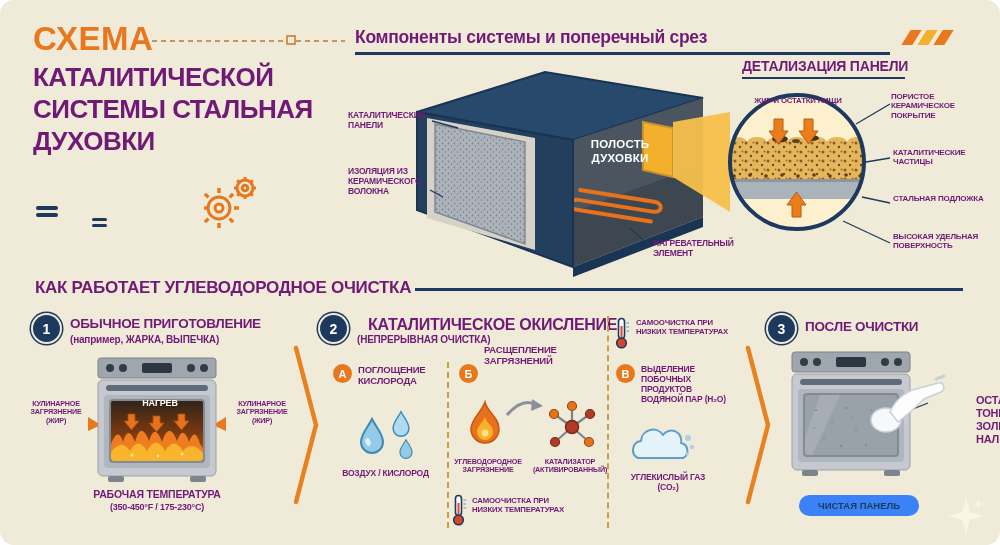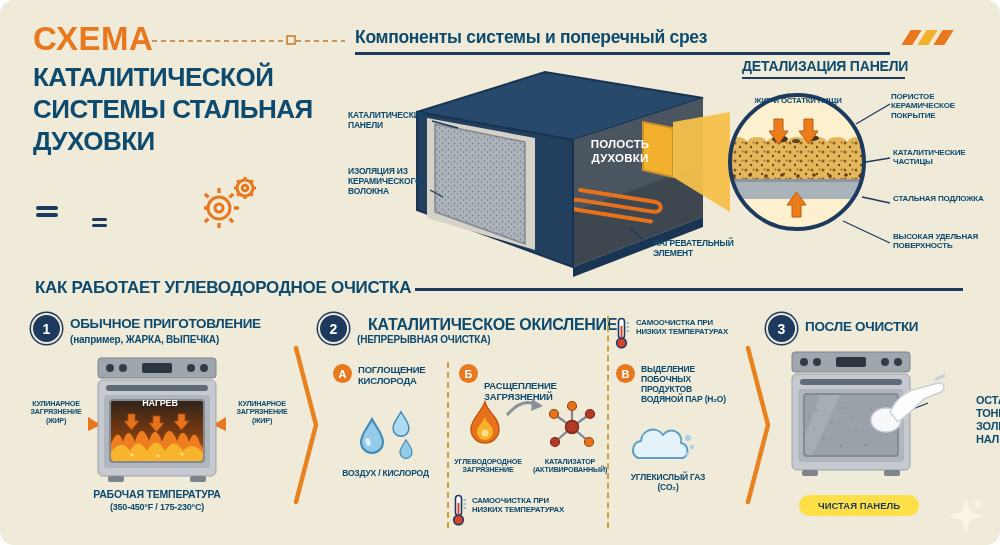--- a/index.html
+++ b/index.html
@@ -1,30 +1,30 @@
 <!DOCTYPE html>
 <html><head>
 <meta charset="utf-8">
 <style>
   *{margin:0;padding:0;box-sizing:border-box;}
   body{background:#ffffff;font-family:"Liberation Sans",sans-serif;}
   #canvas{position:relative;width:1000px;height:545px;background:#f0ead9;border-radius:14px;overflow:hidden;color:#1d3a5e;}
   .abs{position:absolute;}
-  .lbl{position:absolute;font-weight:bold;color:#0c4a6e;line-height:1.18;letter-spacing:-0.2px;}
+  .lbl{position:absolute;font-weight:bold;color:#701a75;line-height:1.18;letter-spacing:-0.2px;}
   .c{text-align:center;}
   .w{color:#ffffff;}
   .uline{position:absolute;background:#1d3a5e;}
   .stepnum{position:absolute;width:27px;height:27px;border-radius:50%;background:#1d3a5e;color:#fff;
            font-weight:bold;font-size:14px;display:flex;align-items:center;justify-content:center;
            box-shadow:0 0 0 2px #f0ead9,0 0 0 3.5px #1d3a5e;}
   .subbadge{position:absolute;width:19px;height:19px;border-radius:50%;background:#e8781e;color:#fff;
             font-weight:bold;font-size:11px;display:flex;align-items:center;justify-content:center;}
   .sep{position:absolute;width:0;border-left:2px dashed #c8a23e;}
   .stripe{position:absolute;width:11px;height:15px;transform:skewX(-32deg);}
-  .pill{position:absolute;background:#fde047;border-radius:11px;height:21px;line-height:21px;
+  .pill{position:absolute;background:#3b82f6;border-radius:11px;height:21px;line-height:21px;
         text-align:center;font-weight:bold;font-size:9.5px;color:#1d3a5e;}
 </style>
 </head>
 <body>
 
 <div id="canvas">
 
   <svg class="abs" style="left:405px;top:52px;" width="310" height="235" viewBox="0 0 310 235">
     <defs>
       <pattern id="speck" width="6" height="6" patternUnits="userSpaceOnUse">
@@ -265,21 +265,21 @@
     <g transform="translate(49,20) scale(0.72)">
       <path d="M0,-17 C4,-9 11,-2 11,6 A11,11 0 1 1 -11,6 C-11,-2 -4,-9 0,-17 Z" fill="#aedbf2" stroke="#3d88b5" stroke-width="2"></path>
     </g>
     <g transform="translate(54,45) scale(0.55)">
       <path d="M0,-17 C4,-9 11,-2 11,6 A11,11 0 1 1 -11,6 C-11,-2 -4,-9 0,-17 Z" fill="#93cbe9" stroke="#3d88b5" stroke-width="2"></path>
     </g>
   </svg>
   <div class="lbl c" style="left:338px;top:468px;width:95px;font-size:8.5px;">ВОЗДУХ / КИСЛОРОД</div>
 
   <div class="subbadge" style="left:459px;top:364px;">Б</div>
-  <div class="lbl" style="left:484px;top:380px;width:108px;font-size:9.5px;">РАСЩЕПЛЕНИЕ ЗАГРЯЗНЕНИЙ</div>
+  <div class="lbl" style="left:484px;top:344px;width:108px;font-size:9.5px;">РАСЩЕПЛЕНИЕ ЗАГРЯЗНЕНИЙ</div>
   <svg class="abs" style="left:468px;top:400px;" width="34" height="48" viewBox="0 0 34 48">
     <path d="M17,2 C19,12 31,17 31,29 A14,14 0 0 1 3,29 C3,19 13,13 17,2 Z" fill="#e8721c" stroke="#c2570f" stroke-width="1.5"></path>
     <path d="M17,17 C18,23 25,25 25,32 A8,8 0 0 1 9,32 C9,26 15,23 17,17 Z" fill="#f7b32b"></path>
     <circle cx="17" cy="33" r="3.5" fill="#fde08a"></circle>
   </svg>
   <svg class="abs" style="left:505px;top:396px;" width="38" height="22" viewBox="0 0 38 22">
     <path d="M2,19 Q18,1 31,9" stroke="#8a9099" stroke-width="3" fill="none"></path>
     <polygon points="27,3 38,10 26,15" fill="#8a9099"></polygon>
   </svg>
   <svg class="abs" style="left:545px;top:398px;" width="54" height="54" viewBox="0 0 54 54">

